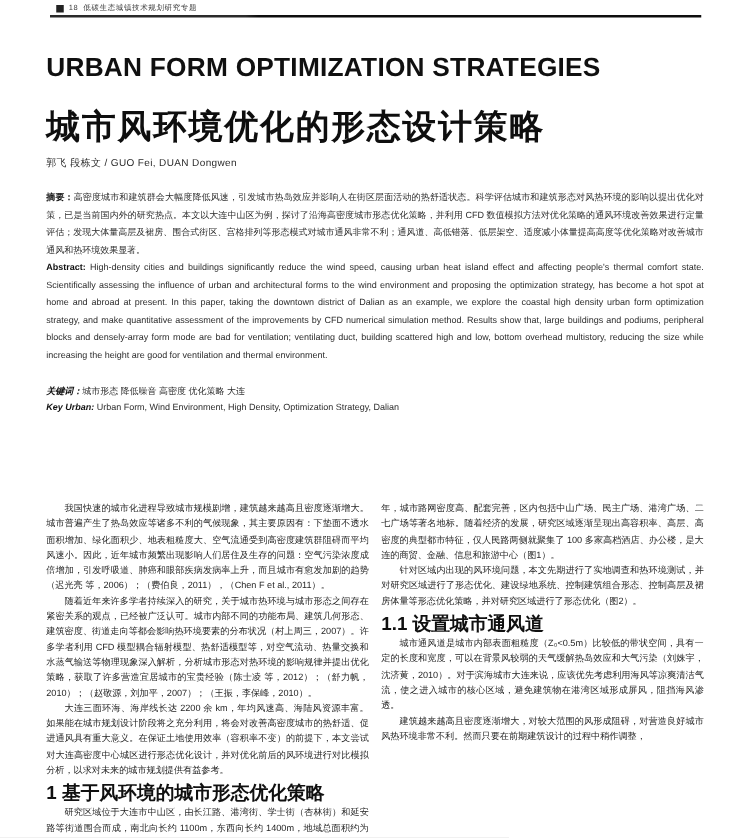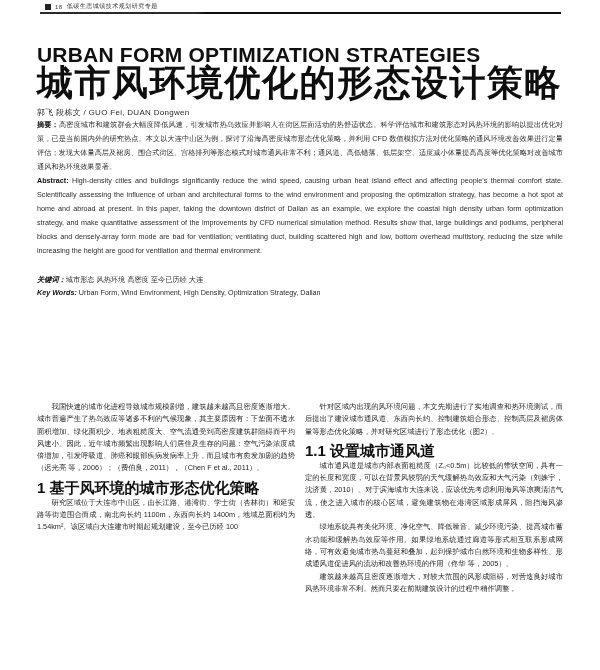--- a/index.html
+++ b/index.html
@@ -25,27 +25,28 @@
     background:linear-gradient(to right,#2a2a2a 0%,#2a2a2a 30%,#0d0d0d 32%,#0d0d0d 100%);
   }
   
   .content{position:absolute;left:37px;right:37px;top:16px;}
   .title-en{
     margin-top:27px;
     font-size:21px;line-height:23px;font-weight:700;color:#101010;
     letter-spacing:.2px;
   }
   .title-zh{
-    margin-top:2px;
-    font-size:36px;line-height:30px;font-weight:700;color:#0e0e0e;
+    margin-top:20px;
+    font-size:27px;line-height:30px;font-weight:700;color:#0e0e0e;
     letter-spacing:1.5px;
   }
   .authors{margin-top:9px;font-size:8px;color:#2b2b2b;letter-spacing:.3px;}
   
   .abstract{
+    margin-top:15px;
     font-size:7.2px;line-height:14px;text-align:justify;color:#2d2d2d;
   }
   .abstract p{margin:0;}
   .abstract b{color:#111;}
   .keywords{margin-top:15px;font-size:7.2px;line-height:13px;color:#2d2d2d;}
   .keywords p{margin:0;}
   .keywords b{color:#111;font-style:italic;}
   
   .body-cols{
     position:absolute;top:401px;left:37px;width:526px;
@@ -82,33 +83,35 @@
     </div>
     <div class="title-zh">城市风环境优化的形态设计策略</div>
     <div class="authors">郭飞 段栋文 / GUO Fei, DUAN Dongwen</div>
 
     <div class="abstract">
       <p><b>摘要：</b><span>高密度城市和建筑群会大幅度降低风速，引发城市热岛效应并影响人在街区层面活动的热舒适状态。科学评估城市和建筑形态对风热环境的影响以提出优化对策，已是当前国内外的研究热点。本文以大连中山区为例，探讨了沿海高密度城市形态优化策略，并利用 CFD 数值模拟方法对优化策略的通风环境改善效果进行定量评估；发现大体量高层及裙房、围合式街区、宫格排列等形态模式对城市通风非常不利；通风道、高低错落、低层架空、适度减小体量提高高度等优化策略对改善城市通风和热环境效果显著。</span></p>
       <p><b>Abstract:</b> <span>High-density cities and buildings significantly reduce the wind speed, causing urban heat island effect and affecting people's thermal comfort state. Scientifically assessing the influence of urban and architectural forms to the wind environment and proposing the optimization strategy, has become a hot spot at home and abroad at present. In this paper, taking the downtown district of Dalian as an example, we explore the coastal high density urban form optimization strategy, and make quantitative assessment of the improvements by CFD numerical simulation method. Results show that, large buildings and podiums, peripheral blocks and densely-array form mode are bad for ventilation; ventilating duct, building scattered high and low, bottom overhead multistory, reducing the size while increasing the height are good for ventilation and thermal environment.</span></p>
     </div>
 
     <div class="keywords">
-      <p><b>关键词：</b><span>城市形态 风热环境 高密度 至今已历经 大连</span></p>
-      <p><b>Key Words:</b> <span>Urban Form, Wind Environment, High Density, Optimization Strategy, Dalian</span></p>
+      <p><b>关键词：</b><span>城市形态 降低噪音 高密度 优化策略 大连</span></p>
+      <p><b>Key Urban:</b> <span>Urban Form, Wind Environment, High Density, Optimization Strategy, Dalian</span></p>
     </div>
   </div>
 
   <div class="body-cols">
     <div class="col">
       <p>我国快速的城市化进程导致城市规模剧增，建筑越来越高且密度逐渐增大。城市普遍产生了热岛效应等诸多不利的气候现象，其主要原因有：下垫面不透水面积增加、绿化面积少、地表粗糙度大、空气流通受到高密度建筑群阻碍而平均风速小。因此，近年城市频繁出现影响人们居住及生存的问题：空气污染浓度成倍增加，引发呼吸道、肺癌和眼部疾病发病率上升，而且城市有愈发加剧的趋势（迟光亮 等，2006）；（费伯良，2011），（Chen F et al., 2011）。</p>
+      <p>随着近年来许多学者持续深入的研究，关于城市热环境与城市形态之间存在紧密关系的观点，已经被广泛认可。城市内部不同的功能布局、建筑几何形态、建筑密度、街道走向等都会影响热环境要素的分布状况（村上周三，2007）。许多学者利用 CFD 模型耦合辐射模型、热舒适模型等，对空气流动、热量交换和水蒸气输送等物理现象深入解析，分析城市形态对热环境的影响规律并提出优化策略，获取了许多营造宜居城市的宝贵经验（陈士凌 等，2012）；（舒力帆，2010）；（赵敬源，刘加平，2007）；（王振，李保峰，2010）。</p>
+      <p>大连三面环海、海岸线长达 2200 余 km，年均风速高、海陆风资源丰富。如果能在城市规划设计阶段将之充分利用，将会对改善高密度城市的热舒适、促进通风具有重大意义。在保证土地使用效率（容积率不变）的前提下，本文尝试对大连高密度中心城区进行形态优化设计，并对优化前后的风环境进行对比模拟分析，以求对未来的城市规划提供有益参考。</p>
       <h3>1 基于风环境的城市形态优化策略</h3>
       <p>研究区域位于大连市中山区，由长江路、港湾街、学士街（杏林街）和延安路等街道围合而成，南北向长约 1100m，东西向长约 1400m，地域总面积约为 1.54km²。该区域自大连建市时期起规划建设，至今已历经 100</p>
     </div>
     <div class="col">
-      <p>针对区域内出现的风环境问题，本文先期进行了实地调查和热环境测试，而后提出了建设城市通风道、东西向长约、控制建筑组合形态、控制高层及裙房体量等形态优化策略，并对研究区域进行了形态优化（图2）。</p>
+      <p class="cont">年，城市路网密度高、配套完善，区内包括中山广场、民主广场、港湾广场、二七广场等著名地标。随着经济的发展，研究区域逐渐呈现出高容积率、高层、高密度的典型都市特征，仅人民路两侧就聚集了 100 多家高档酒店、办公楼，是大连的商贸、金融、信息和旅游中心（图1）。</p>
+      <p>针对区域内出现的风环境问题，本文先期进行了实地调查和热环境测试，并对研究区域进行了形态优化、建设绿地系统、控制建筑组合形态、控制高层及裙房体量等形态优化策略，并对研究区域进行了形态优化（图2）。</p>
       <h3>1.1 设置城市通风道</h3>
       <p>城市通风道是城市内部表面粗糙度（Z₀&lt;0.5m）比较低的带状空间，具有一定的长度和宽度，可以在背景风较弱的天气缓解热岛效应和大气污染（刘姝宇，沈济黄，2010）。对于滨海城市大连来说，应该优先考虑利用海风等凉爽清洁气流，使之进入城市的核心区域，避免建筑物在港湾区域形成屏风，阻挡海风渗透。</p>
-      <p>绿地系统具有美化环境、净化空气、降低噪音、减少环境污染、提高城市蓄水功能和缓解热岛效应等作用。如果绿地系统通过廊道等形式相互联系形成网络，可有效避免城市热岛蔓延和叠加，起到保护城市自然环境和生物多样性、形成通风道促进风的流动和改善热环境的作用（佟华 等，2005）。</p>
       <p>建筑越来越高且密度逐渐增大，对较大范围的风形成阻碍，对营造良好城市风热环境非常不利。然而只要在前期建筑设计的过程中稍作调整，</p>
     </div>
   </div>
 
 </div>
 
 </body></html>

